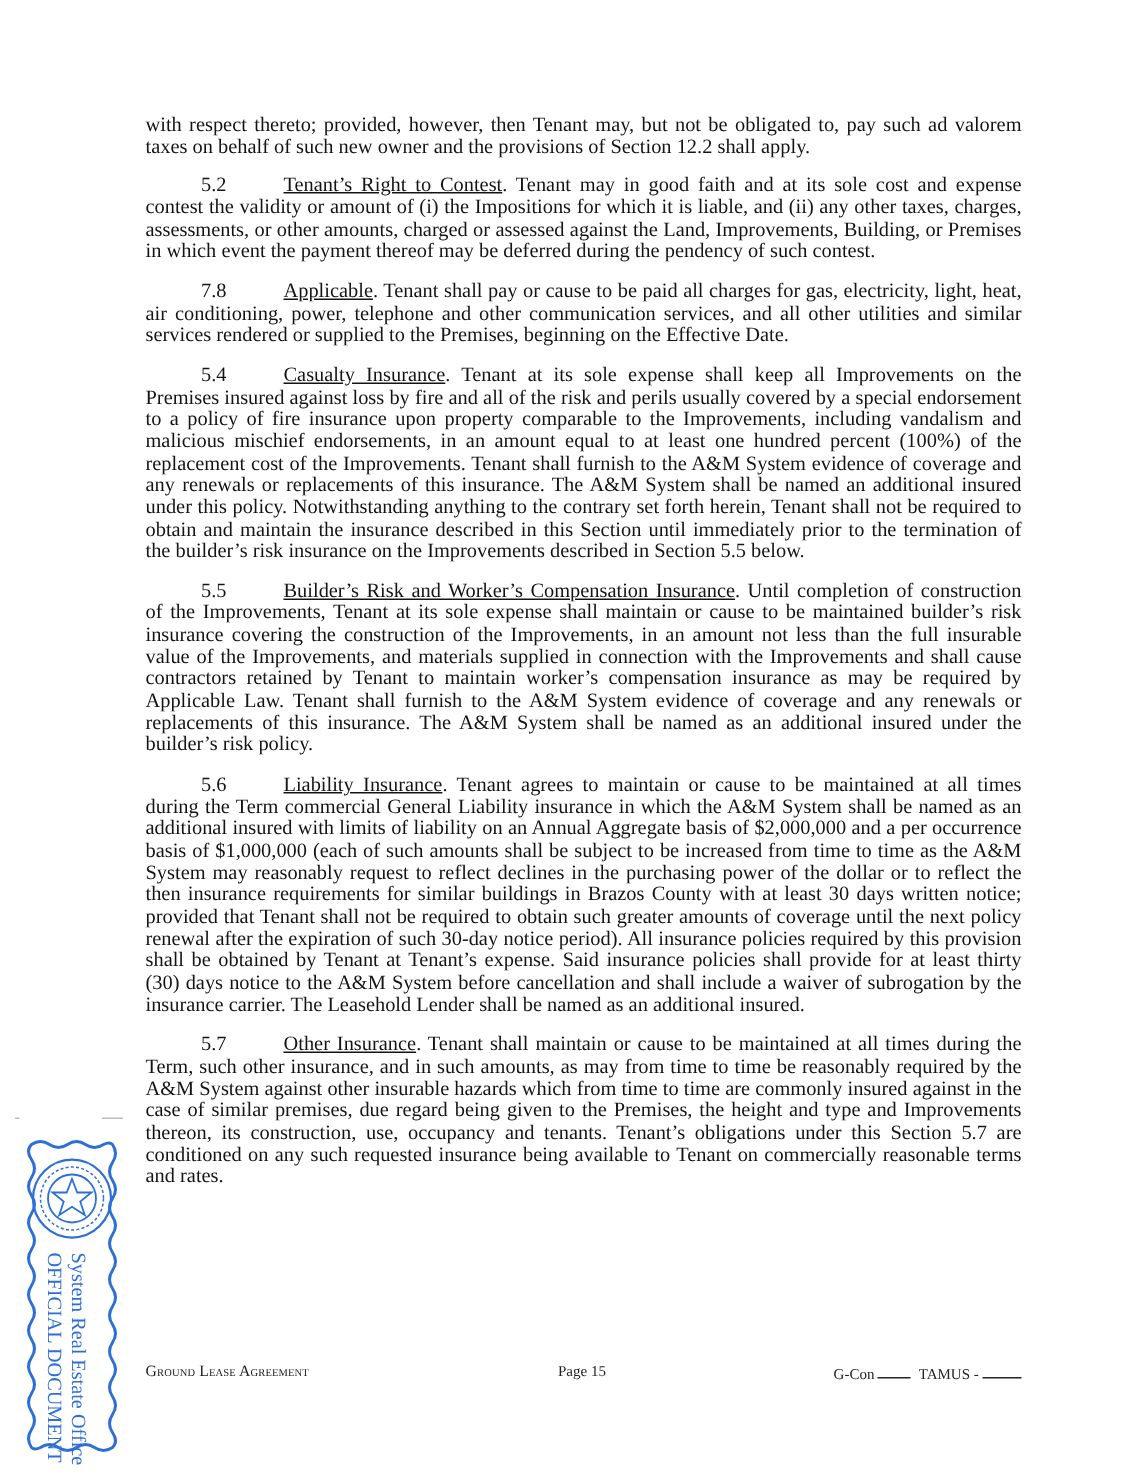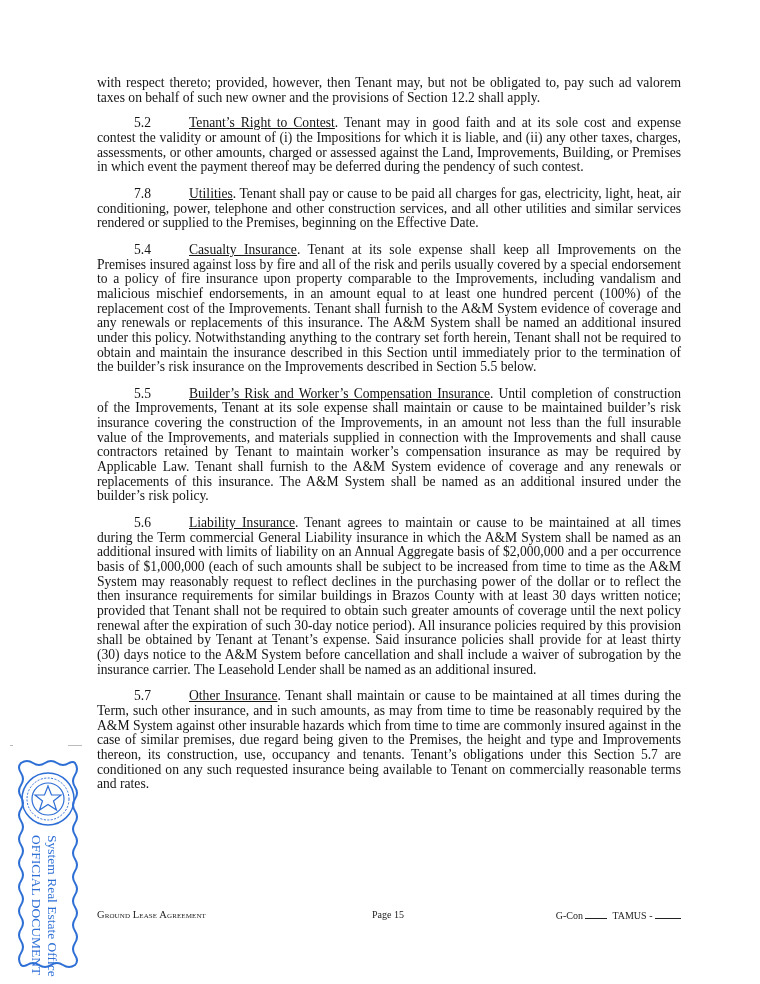--- a/index.html
+++ b/index.html
@@ -44,21 +44,21 @@
 <div class="page">
 
   <div class="edge-mark" style="left:10px;top:745px;width:3px;"></div>
   <div class="edge-mark" style="left:68px;top:745px;width:14px;"></div>
 
   <div class="content">
     <p class="para p1">with respect thereto; provided, however, then Tenant may, but not be obligated to, pay such ad valorem taxes on behalf of such new owner and the provisions of Section 12.2 shall apply.</p>
 
     <p class="para"><span class="num">5.2</span><span class="heading">Tenant’s Right to Contest</span><span>. Tenant may in good faith and at its sole cost and expense contest the validity or amount of (i) the Impositions for which it is liable, and (ii) any other taxes, charges, assessments, or other amounts, charged or assessed against the Land, Improvements, Building, or Premises in which event the payment thereof may be deferred during the pendency of such contest.</span></p>
 
-    <p class="para"><span class="num">7.8</span><span class="heading">Utilities</span><span>. Tenant shall pay or cause to be paid all charges for gas, electricity, light, heat, air conditioning, power, telephone and other construction services, and all other utilities and similar services rendered or supplied to the Premises, beginning on the Effective Date.</span></p>
+    <p class="para"><span class="num">7.8</span><span class="heading">Applicable</span><span>. Tenant shall pay or cause to be paid all charges for gas, electricity, light, heat, air conditioning, power, telephone and other communication services, and all other utilities and similar services rendered or supplied to the Premises, beginning on the Effective Date.</span></p>
 
     <p class="para"><span class="num">5.4</span><span class="heading">Casualty Insurance</span><span>. Tenant at its sole expense shall keep all Improvements on the Premises insured against loss by fire and all of the risk and perils usually covered by a special endorsement to a policy of fire insurance upon property comparable to the Improvements, including vandalism and malicious mischief endorsements, in an amount equal to at least one hundred percent (100%) of the replacement cost of the Improvements. Tenant shall furnish to the A&amp;M System evidence of coverage and any renewals or replacements of this insurance. The A&amp;M System shall be named an additional insured under this policy. Notwithstanding anything to the contrary set forth herein, Tenant shall not be required to obtain and maintain the insurance described in this Section until immediately prior to the termination of the builder’s risk insurance on the Improvements described in Section 5.5 below.</span></p>
 
     <p class="para"><span class="num">5.5</span><span class="heading">Builder’s Risk and Worker’s Compensation Insurance</span><span>. Until completion of construction of the Improvements, Tenant at its sole expense shall maintain or cause to be maintained builder’s risk insurance covering the construction of the Improvements, in an amount not less than the full insurable value of the Improvements, and materials supplied in connection with the Improvements and shall cause contractors retained by Tenant to maintain worker’s compensation insurance as may be required by Applicable Law. Tenant shall furnish to the A&amp;M System evidence of coverage and any renewals or replacements of this insurance. The A&amp;M System shall be named as an additional insured under the builder’s risk policy.</span></p>
 
     <p class="para"><span class="num">5.6</span><span class="heading">Liability Insurance</span><span>. Tenant agrees to maintain or cause to be maintained at all times during the Term commercial General Liability insurance in which the A&amp;M System shall be named as an additional insured with limits of liability on an Annual Aggregate basis of $2,000,000 and a per occurrence basis of $1,000,000 (each of such amounts shall be subject to be increased from time to time as the A&amp;M System may reasonably request to reflect declines in the purchasing power of the dollar or to reflect the then insurance requirements for similar buildings in Brazos County with at least 30 days written notice; provided that Tenant shall not be required to obtain such greater amounts of coverage until the next policy renewal after the expiration of such 30-day notice period). All insurance policies required by this provision shall be obtained by Tenant at Tenant’s expense. Said insurance policies shall provide for at least thirty (30) days notice to the A&amp;M System before cancellation and shall include a waiver of subrogation by the insurance carrier. The Leasehold Lender shall be named as an additional insured.</span></p>
 
     <p class="para"><span class="num">5.7</span><span class="heading">Other Insurance</span><span>. Tenant shall maintain or cause to be maintained at all times during the Term, such other insurance, and in such amounts, as may from time to time be reasonably required by the A&amp;M System against other insurable hazards which from time to time are commonly insured against in the case of similar premises, due regard being given to the Premises, the height and type and Improvements thereon, its construction, use, occupancy and tenants. Tenant’s obligations under this Section 5.7 are conditioned on any such requested insurance being available to Tenant on commercially reasonable terms and rates.</span></p>
   </div>
 

